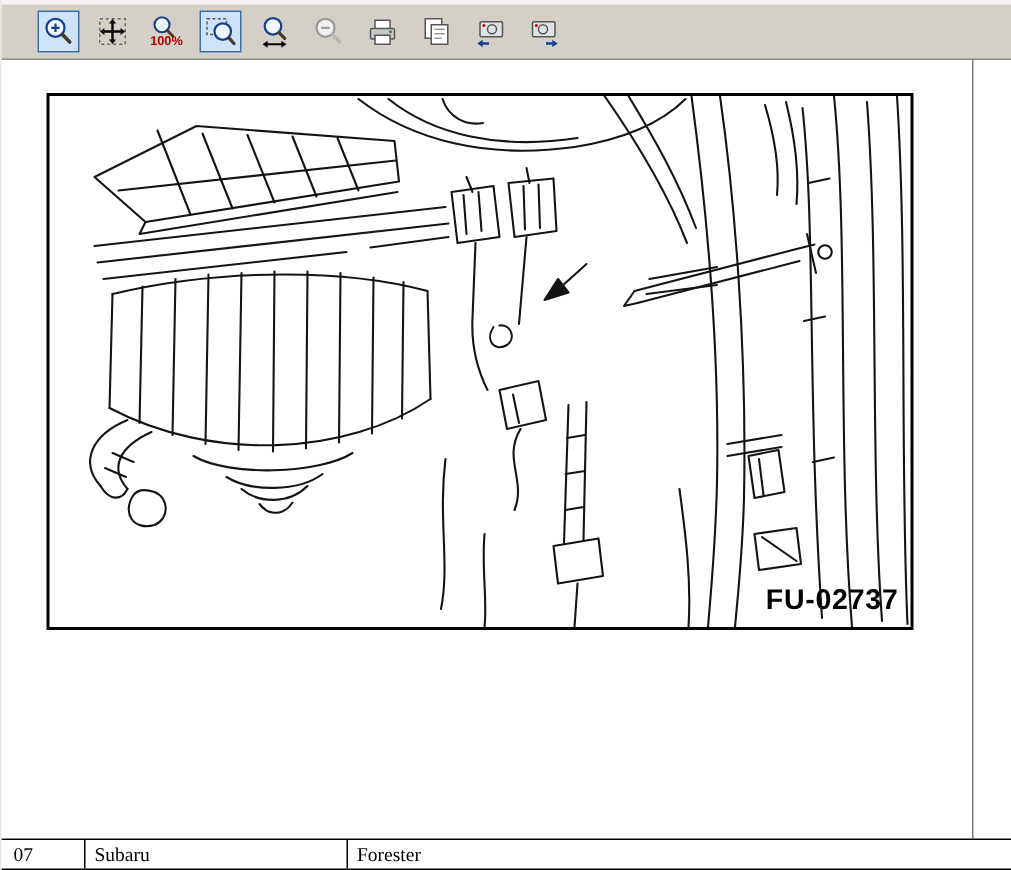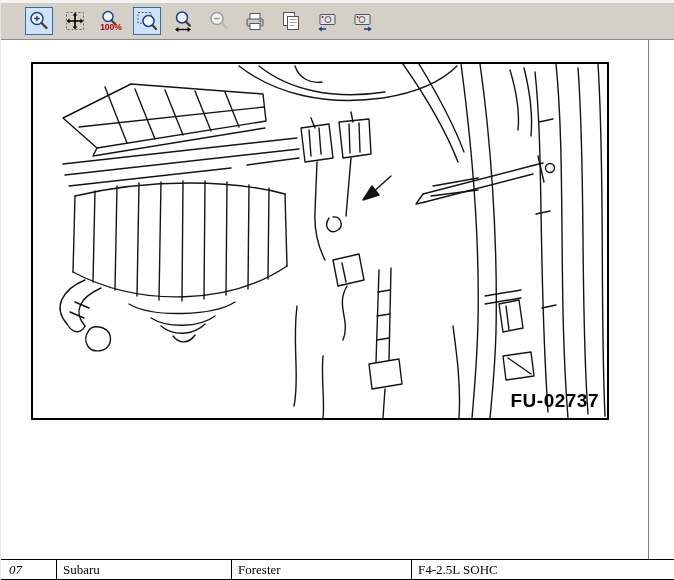--- a/index.html
+++ b/index.html
@@ -267,19 +267,18 @@
           <path d="M264,242 C259,282 267,312 261,342"></path>
         </g>
       </svg>
       <div class="figure-label">FU-02737</div>
     </div>
   </div>
 
   <div class="right-gutter"></div>
 
   <div class="statusbar">
-    <div class="sb-cell first" style="left:0; width:55px;font-style:italic;">07</div>
+    <div class="sb-cell first" style="left:0; width:55px;">07</div>
     <div class="sb-cell" style="left:230px; width:180px;">Forester</div>
     <div class="sb-cell" style="left:55px; width:175px;">Subaru</div>
-    <div class="sb-cell" style="left:410px; width:264px;">F4-2.5L SOHC</div>
   </div>
 
 </div>
 
 </body></html>

